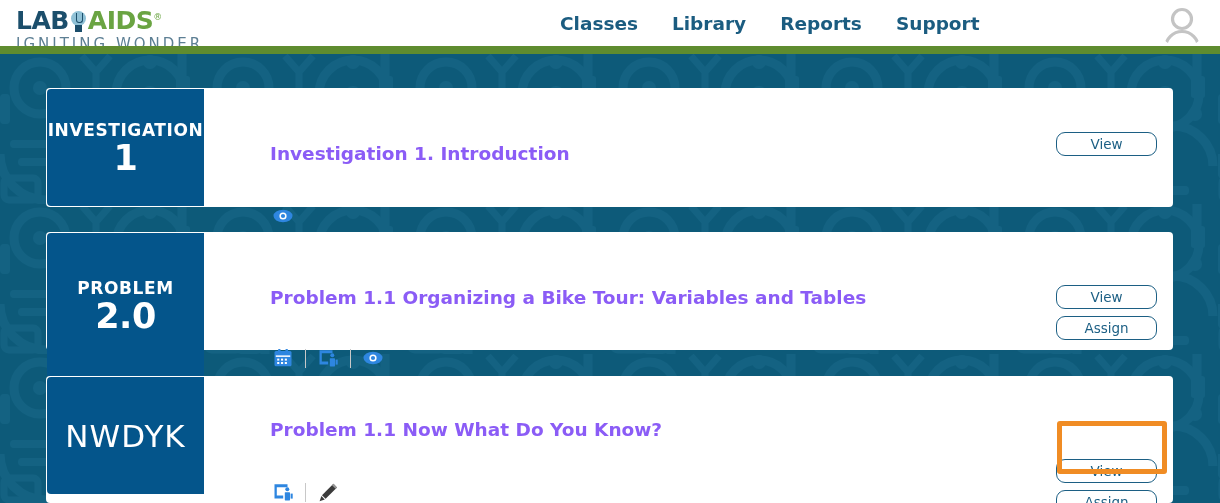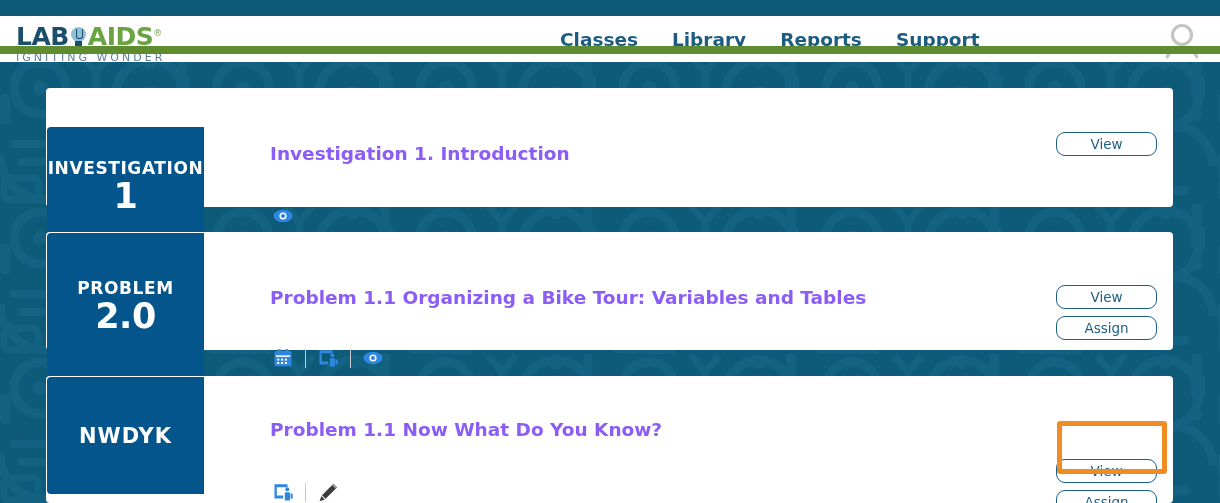--- a/index.html
+++ b/index.html
@@ -11,21 +11,21 @@
     height: 503px;
     overflow: hidden;
     font-family: "Liberation Sans", sans-serif;
     background: #0d5a79;
     position: relative;
   }
 
   
   #header {
     position: absolute;
-    top: 16px; left: 0;
+    top: 0; left: 0;
     width: 1220px;
     height: 46px;
     background: #ffffff;
     z-index: 20;
   }
   #green-bar {
     position: absolute;
     top: 46px; left: 0;
     width: 1220px;
     height: 8px;
@@ -81,21 +81,21 @@
     background: #1b4e6b;
   }
   .logo-reg {
     font-size: 9px;
     vertical-align: super;
     color: #6aa442;
     font-weight: normal;
   }
   .logo-tag {
     font-family: "DejaVu Sans", sans-serif;
-    font-size: 11px;
+    font-size: 15px;
     letter-spacing: 3.0px;
     color: #5d7f94;
     margin-top: 1px;
     font-weight: normal;
   }
 
   
   #nav {
     position: absolute;
     left: 560px;
@@ -173,22 +173,22 @@
     letter-spacing: 0.6px;
     line-height: 20px;
   }
   .thumb-line2 {
     font-size: 35px;
     font-weight: bold;
     line-height: 36px;
     letter-spacing: -0.5px;
   }
   .thumb-single {
-    font-size: 21px;
-    font-weight: bold;
+    font-size: 31px;
+    font-weight: normal;
     letter-spacing: 1.0px;
   }
 
   .card-title {
     position: absolute;
     left: 224px;
     font-size: 18.5px;
     font-weight: bold;
     color: #8b5cf6;
     font-family: "DejaVu Sans", sans-serif;
@@ -287,21 +287,21 @@
       </pattern>
     </defs>
     <rect width="1220" height="449" fill="#0d5a79"></rect>
     <rect width="1220" height="449" fill="url(#sciPat)" opacity="0.55"></rect>
   </svg>
 </div>
 
 <div id="content">
 
   <div class="card" style="top:34px; height:119px;">
-    <div class="thumb" style="height:117px;margin-top:38px;">
+    <div class="thumb" style="height:117px;">
       <div class="thumb-line1">INVESTIGATION</div>
       <div class="thumb-line2">1</div>
     </div>
     <div class="card-title" style="top:55px;">Investigation 1. Introduction</div>
     <div class="icon-row" style="top:116px;">
       <span class="icon-btn">
         <svg width="20" height="14" viewBox="0 0 20 14">
           <ellipse cx="10" cy="7" rx="9.5" ry="6.2" fill="#2e86e0"></ellipse>
           <circle cx="10" cy="7" r="3.6" fill="#ffffff"></circle>
           <circle cx="10" cy="7" r="2.1" fill="#2e86e0"></circle>

